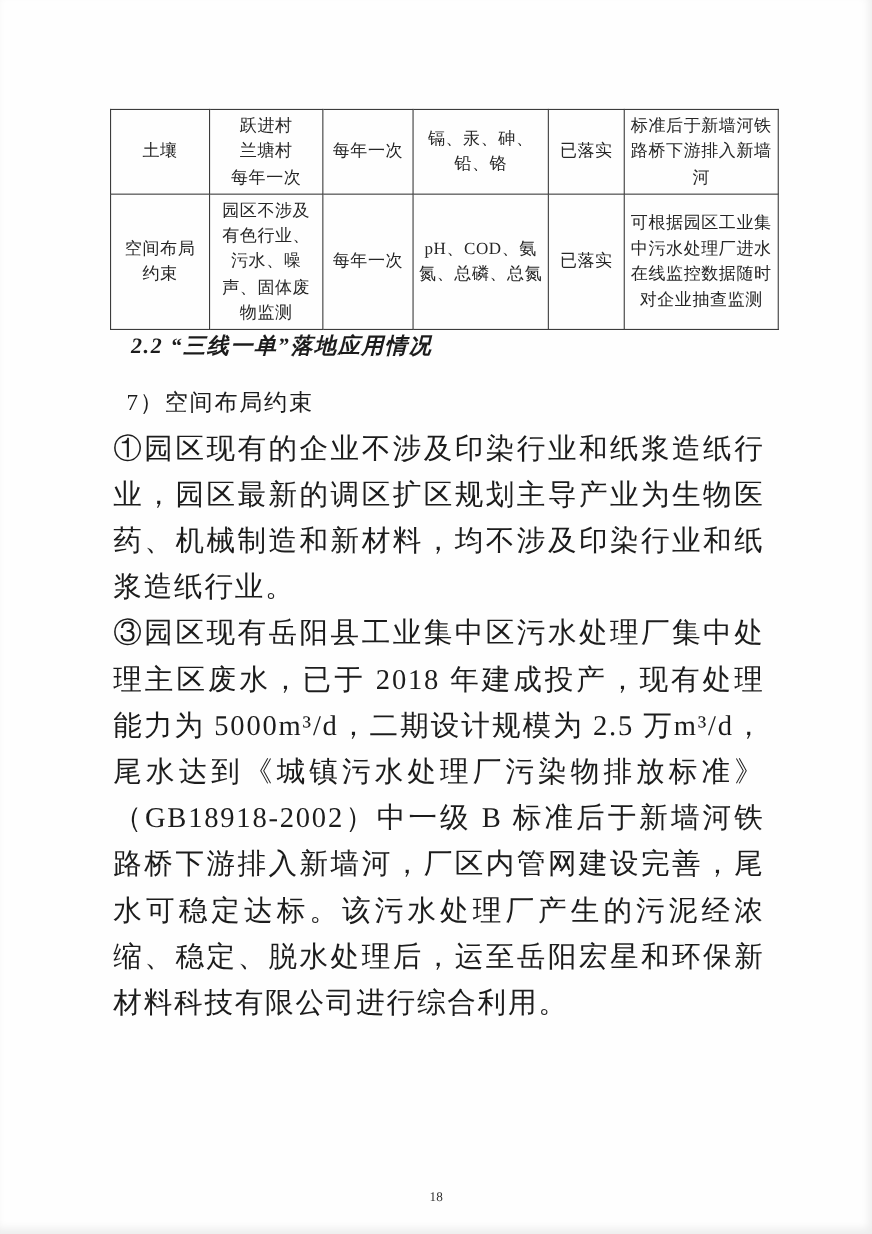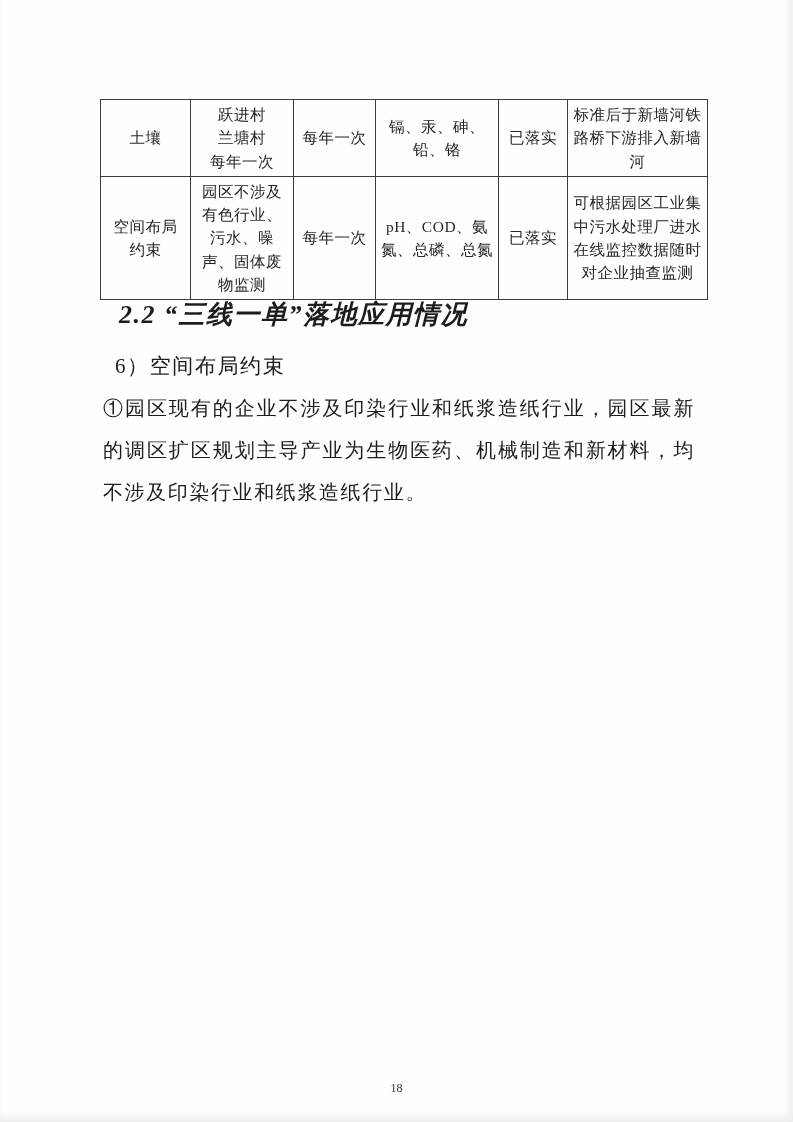--- a/index.html
+++ b/index.html
@@ -37,35 +37,35 @@
   tr.row-2 { height: 93px; }
   
   .content {
     position: absolute;
     left: 103px;
     top: 299px;
     width: 592px;
     color: #1c1c1c;
   }
   .section-heading {
-    font-size: 26px;
+    font-size: 20px;
     font-weight: bold;
     font-style: italic;
     letter-spacing: 1.5px;
     margin: 0 0 14px 16px;
     line-height: 32px;
   }
   .sub-heading {
     font-size: 21px;
     letter-spacing: 1.6px;
     margin: 0 0 0 12px;
     line-height: 42px;
   }
   .para {
-    font-size: 20px;
+    font-size: 26px;
     line-height: 42px;
     letter-spacing: 1.6px;
     text-align: justify;
     margin: 0;
   }
   
   .page-number {
     position: absolute;
     top: 1038px;
     left: 0;
@@ -108,19 +108,20 @@
         <td>每年一次</td>
         <td>pH、COD、氨氮、总磷、总氮</td>
         <td>已落实</td>
         <td>可根据园区工业集中污水处理厂进水在线监控数据随时对企业抽查监测</td>
       </tr>
     </tbody>
   </table>
 
   <div class="content">
     <h2 class="section-heading">2.2 “三线一单”落地应用情况</h2>
-    <div class="sub-heading">6）空间布局约束</div>
+    <div class="sub-heading">7）空间布局约束</div>
     <p class="para">①园区现有的企业不涉及印染行业和纸浆造纸行业，园区最新的调区扩区规划主导产业为生物医药、机械制造和新材料，均不涉及印染行业和纸浆造纸行业。</p>
+    <p class="para">③园区现有岳阳县工业集中区污水处理厂集中处理主区废水，已于 2018 年建成投产，现有处理能力为 5000m³/d，二期设计规模为 2.5 万m³/d，尾水达到《城镇污水处理厂污染物排放标准》（GB18918-2002）中一级 B 标准后于新墙河铁路桥下游排入新墙河，厂区内管网建设完善，尾水可稳定达标。该污水处理厂产生的污泥经浓缩、稳定、脱水处理后，运至岳阳宏星和环保新材料科技有限公司进行综合利用。</p>
   </div>
 
   <div class="page-number">18</div>
 
 </div>
 
 </body></html>

